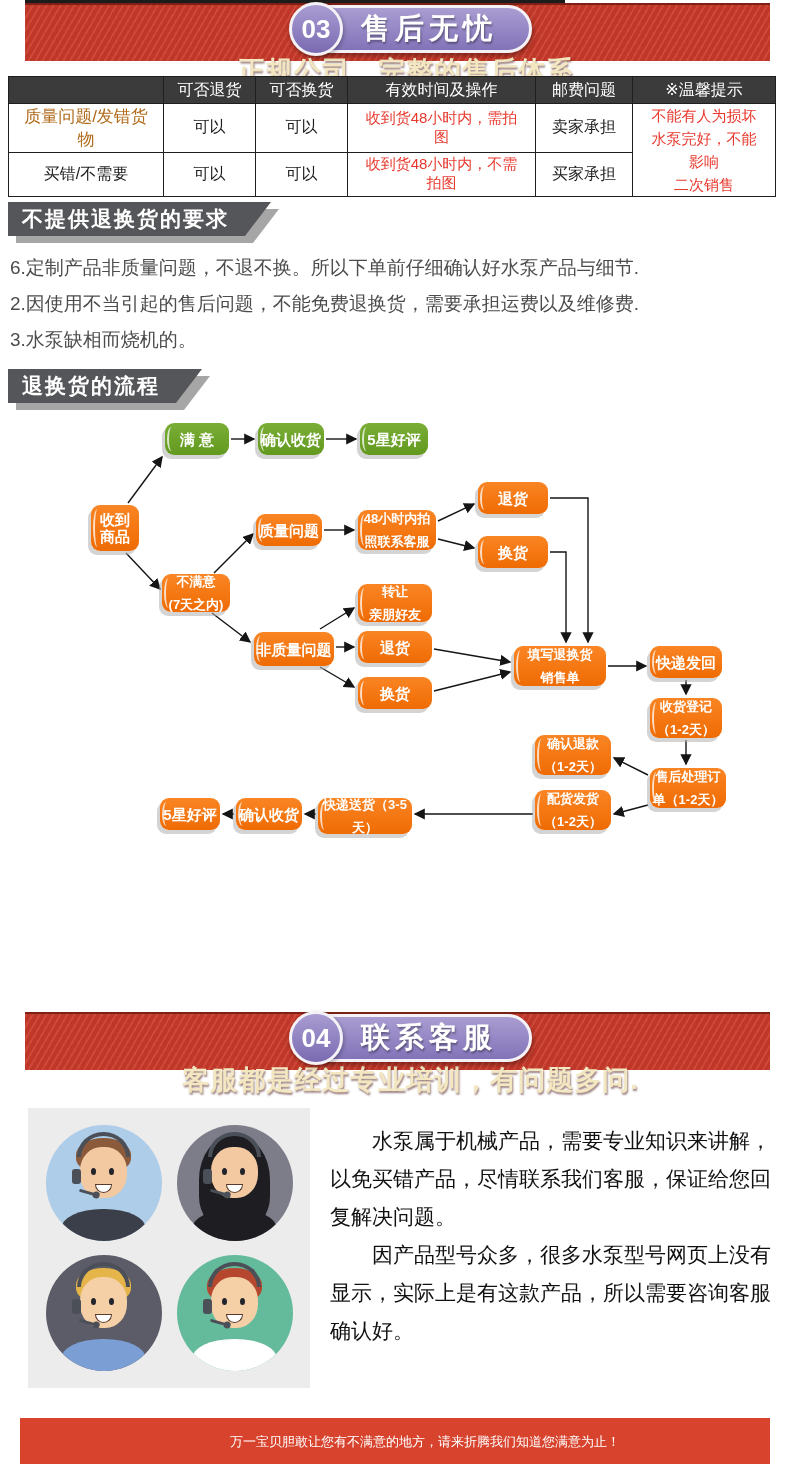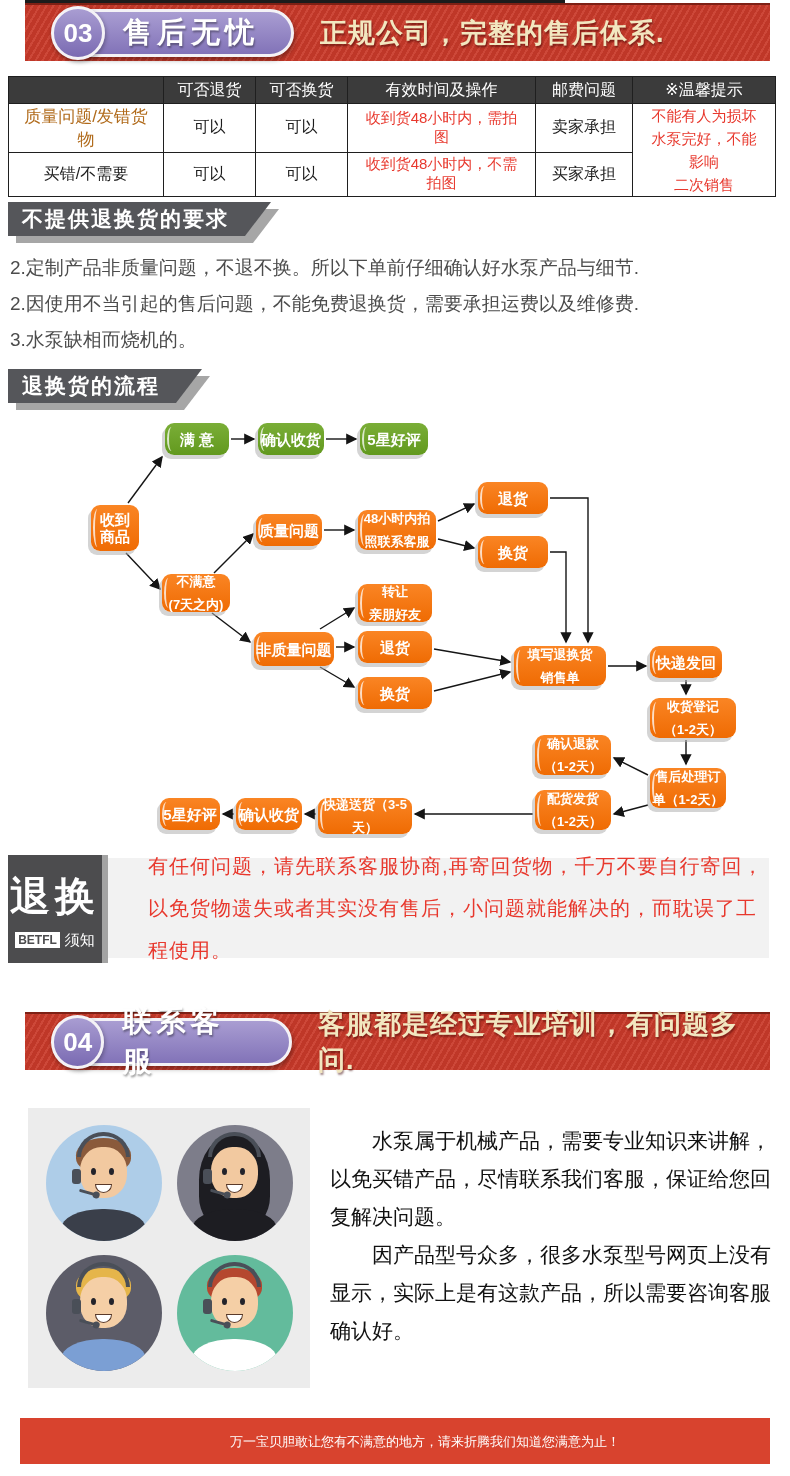--- a/index.html
+++ b/index.html
@@ -3,21 +3,21 @@
 <meta charset="utf-8">
 <style>
   html,body{margin:0;padding:0;background:#fff;}
   .page{position:relative;width:790px;height:1476px;background:#fff;overflow:hidden;
         font-family:"Liberation Sans","DejaVu Sans",sans-serif;}
   .topline{position:absolute;left:25px;top:0;width:540px;height:3px;background:#1c1c1c;}
 
   
   .banner{position:absolute;left:25px;width:745px;height:58px;background:#c93a2a;
     background-image:repeating-linear-gradient(120deg,rgba(255,255,255,.07) 0 2px,rgba(0,0,0,.05) 2px 6px);
-    display:flex;align-items:center;border-top:2px solid #7e2015;box-sizing:border-box;}
+    display:flex;align-items:center;border-top:2px solid #7e2015;box-sizing:border-box;flex-direction:column;}
   .banner-03{top:3px;}
   .banner-04{top:1012px;}
   .pill{position:relative;margin-left:28px;height:42px;border-radius:24px;
     background:linear-gradient(#a99dd2,#8273b8);border:3px solid #f4f2f6;display:flex;align-items:center;
     padding-right:32px;box-shadow:1px 3px 5px rgba(0,0,0,.35);}
   .pill-num{width:48px;height:48px;margin-left:-5px;border-radius:50%;
     background:linear-gradient(#a99dd2,#7a6ab2);border:3px solid #f4f2f6;color:#fff;font-size:26px;font-weight:bold;
     display:flex;align-items:center;justify-content:center;box-shadow:1px 2px 4px rgba(0,0,0,.3);}
   .pill-title{margin-left:18px;color:#fff;font-size:29px;font-weight:bold;letter-spacing:5px;
     text-shadow:1px 2px 2px rgba(0,0,0,.35);}
@@ -154,21 +154,21 @@
       <td>买家承担</td>
     </tr>
   </tbody>
     </table>
 
   <div class="badge-wrap badge-wrap-1">
     <div class="badge-shadow"></div>
     <div class="badge">不提供退换货的要求</div>
   </div>
   <div class="rules">
-    <p>2.定制产品非质量问题，不退不换。所以下单前仔细确认好水泵产品与细节.</p>
+    <p>6.定制产品非质量问题，不退不换。所以下单前仔细确认好水泵产品与细节.</p>
     <p>2.因使用不当引起的售后问题，不能免费退换货，需要承担运费以及维修费.</p>
     <p>3.水泵缺相而烧机的。</p>
   </div>
 
   <div class="badge-wrap badge-wrap-2">
     <div class="badge-shadow"></div>
     <div class="badge">退换货的流程</div>
   </div>
 
   <div class="flowchart" id="flowchart">
@@ -241,21 +241,21 @@
       </div>
       <div class="flow-node orange" style="left: 358px; top: 262px; width: 74px; height: 32px;">
         <span>换货</span>
       </div>
       <div class="flow-node orange small" style="left: 514px; top: 231px; width: 92px; height: 40px;">
         <span>填写退换货<br>销售单</span>
       </div>
       <div class="flow-node orange" style="left: 650px; top: 231px; width: 72px; height: 32px;">
         <span>快递发回</span>
       </div>
-      <div class="flow-node orange small" style="left: 650px; top: 283px; width: 86px; height: 40px;">
+      <div class="flow-node orange small" style="left: 650px; top: 283px; width: 72px; height: 40px;">
         <span>收货登记<br>（1-2天）</span>
       </div>
       <div class="flow-node orange small" style="left: 535px; top: 320px; width: 76px; height: 40px;">
         <span>确认退款<br>（1-2天）</span>
       </div>
       <div class="flow-node orange small" style="left: 650px; top: 353px; width: 76px; height: 40px;">
         <span>售后处理订<br>单（1-2天）</span>
       </div>
       <div class="flow-node orange small" style="left: 535px; top: 375px; width: 76px; height: 40px;">
         <span>配货发货<br>（1-2天）</span>
@@ -264,33 +264,20 @@
         <span>快递送货（3-5天）</span>
       </div>
       <div class="flow-node orange" style="left: 236px; top: 383px; width: 66px; height: 32px;">
         <span>确认收货</span>
       </div>
       <div class="flow-node orange" style="left: 160px; top: 383px; width: 60px; height: 32px;">
         <span>5星好评</span>
       </div>
     </div>
 
-  <div class="notice">
-    <div class="notice-stamp">
-      <div class="stamp-big">退换</div>
-      <div class="stamp-row">
-        <span class="stamp-brand">BETFL</span>
-        <span class="stamp-small">须知</span>
-      </div>
-    </div>
-    <div class="notice-panel">
-      <p>有任何问题，请先联系客服协商,再寄回货物，千万不要自行寄回，</p>
-      <p>以免货物遗失或者其实没有售后，小问题就能解决的，而耽误了工程使用。</p>
-    </div>
-  </div>
 
   <section class="banner banner-04">
     <div class="pill">
       <div class="pill-num">04</div>
       <div class="pill-title">联系客服</div>
     </div>
     <div class="banner-sub">客服都是经过专业培训，有问题多问.</div>
   </section>
 
   <div class="avatars-panel">

